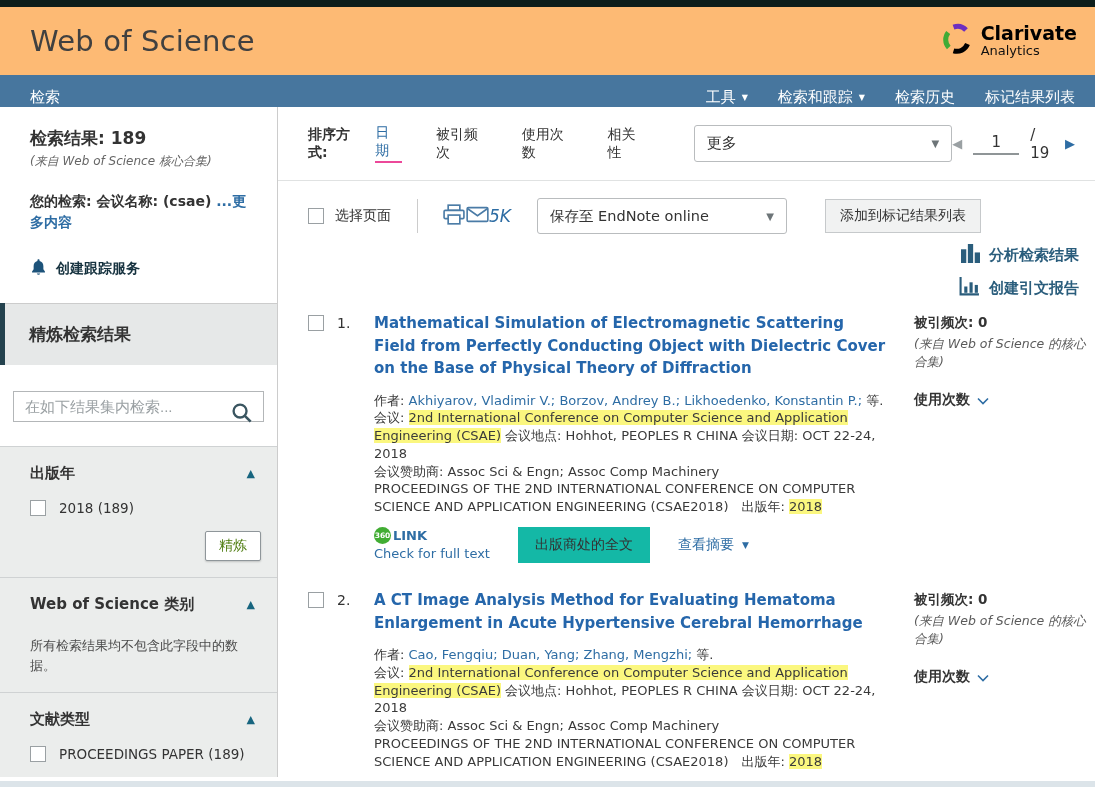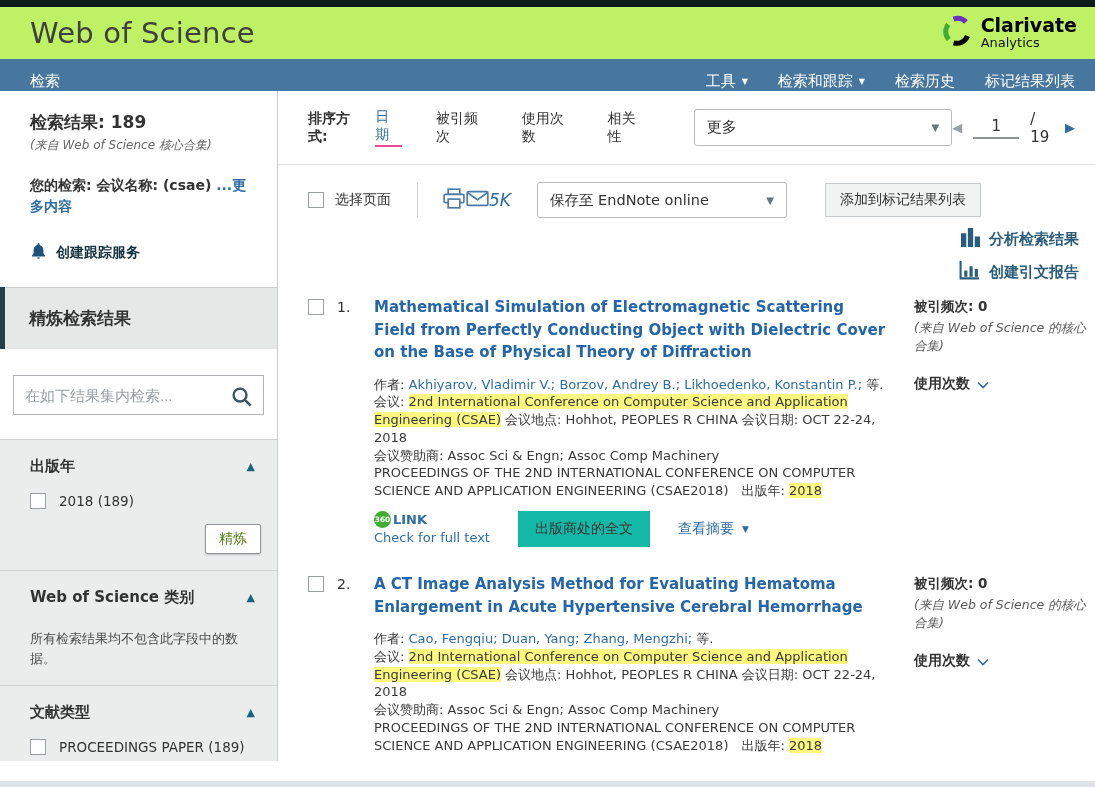--- a/index.html
+++ b/index.html
@@ -1,21 +1,21 @@
 <!DOCTYPE html>
 <html><head>
 <meta charset="utf-8">
 <style>
   * { margin:0; padding:0; box-sizing:border-box; }
   body { font-family:"DejaVu Sans","Liberation Sans",sans-serif; background:#fff; }
   .page { position:relative; width:1095px; height:787px; overflow:hidden; background:#fff; }
 
   
   .topbar { height:7px; background:#0d1d1a; }
-  .header { height:52px; display:flex; align-items:center; padding:0 18px 0 30px; background:#bef264; }
+  .header { height:68px; display:flex; align-items:center; padding:0 18px 0 30px; background:#fdba74; }
   .app-title { font-size:29px; color:#404040; letter-spacing:.2px; }
   .brand { margin-left:auto; display:flex; align-items:center; gap:8px; }
   .brand-text .b-name { font-size:19px; font-weight:bold; color:#000; line-height:1.05; }
   .brand-text .b-sub { font-size:13px; color:#111; line-height:1.05; }
 
   
   .navbar { height:32px; background:#47769e; display:flex; align-items:flex-end; color:#fff; padding:0 20px 0 30px; font-size:15px; }
   .nav-item { color:#fff; cursor:pointer; }
   .nav-right { margin-left:auto; display:flex; gap:30px; align-items:center; }
   .nav-caret { font-size:8px; margin-left:6px; vertical-align:2px; display:inline-block; }
@@ -27,21 +27,21 @@
   .sb-top { padding:20px 26px 24px 30px; }
   .sb-results-line { font-size:17px; font-weight:bold; color:#333; }
   .sb-source { font-style:italic; font-size:12px; color:#666; margin-top:3px; }
   .sb-search { margin-top:21px; font-size:14px; font-weight:bold; color:#333; line-height:1.5; }
   .sb-more { color:#2e6da4; cursor:pointer; }
   .sb-alert { margin-top:25px; display:flex; gap:9px; align-items:center; font-size:14px; font-weight:bold; color:#16323f; cursor:pointer; }
   .refine-band { position:relative; border-top:1px solid #ccc; background:#e6e8e8; height:62px; display:flex; align-items:center; padding-left:29px; font-size:17px; font-weight:bold; color:#333; }
   .refine-band::before { content:""; position:absolute; left:0; top:-1px; bottom:0; width:5px; background:#24424e; }
   .search-area { padding:26px 13px 24px 13px; background:#fff; }
   .search-box { position:relative; }
-  .search-input { width:100%; height:40px; border:1px solid #b3b6b8; font-size:15px; padding:0 42px 0 11px; color:#333; background:#fff; outline:none; }
+  .search-input { width:100%; height:31px; border:1px solid #b3b6b8; font-size:15px; padding:0 42px 0 11px; color:#333; background:#fff; outline:none; }
   .search-input::placeholder { color:#9aa0a3; }
   .search-icon { position:absolute; right:11px; top:11px; cursor:pointer; }
   .facet { border-top:1px solid #cfd2d3; background:#ebedec; padding:17px 14px 16px 30px; }
   .facet-head { display:flex; justify-content:space-between; align-items:center; font-size:15px; font-weight:bold; color:#333; }
   .facet-arrow { color:#17657f; font-size:11px; padding-right:8px; cursor:pointer; }
   .facet-opt { margin-top:17px; display:flex; gap:13px; align-items:center; font-size:13.5px; color:#333; }
   .cb { width:16px; height:16px; min-width:16px; background:#fff; border:1px solid #9aa0a3; display:inline-block; cursor:pointer; }
   .refine-btn { display:block; margin:15px 2px 0 auto; background:#fff; border:1px solid #8f969a; border-radius:2px; padding:5px 13px; font-size:14px; color:#4d7c0f; box-shadow:0 1px 2px rgba(0,0,0,.18); cursor:pointer; font-family:inherit; }
   .facet-note { margin-top:22px; font-size:13px; color:#4a4a4a; line-height:1.55; padding-right:18px; }
 

